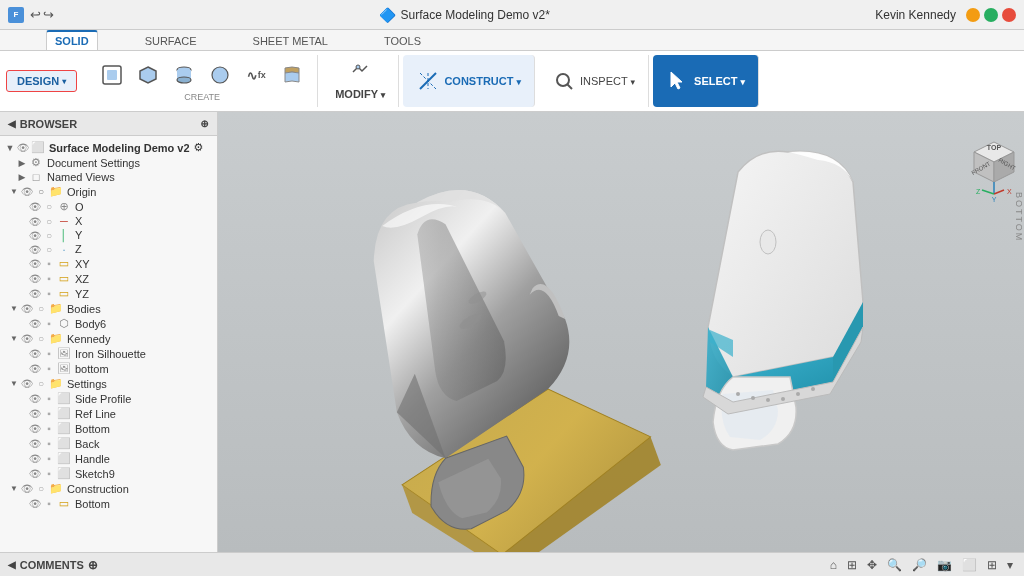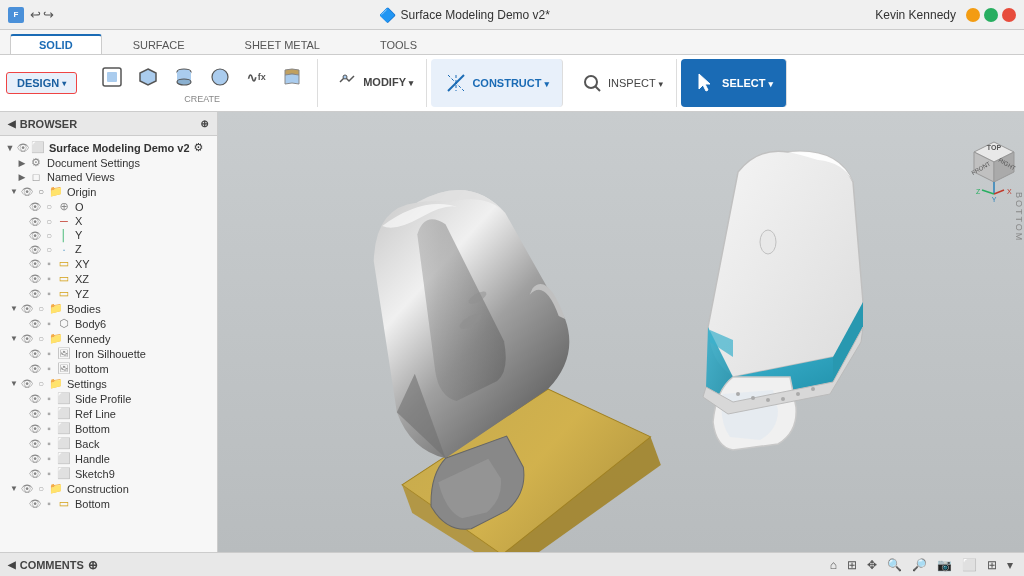--- a/index.html
+++ b/index.html
@@ -35,27 +35,28 @@
       flex-direction: column;
     }
     #ribbon-tabs {
       height: 24px;
       display: flex;
       align-items: flex-end;
       padding-left: 10px;
       gap: 2px;
     }
     .ribbon-tab {
-      padding: 3px 28px;
+      padding: 3px 8px;
       font-size: 11px;
       cursor: pointer;
       border-radius: 3px 3px 0 0;
       border: 1px solid transparent;
       border-bottom: none;
       color: #555;
+      margin-left: 36px;
     }
     .ribbon-tab.active {
       background: white;
       border-color: #ccc;
       border-bottom-color: white;
       font-weight: bold;
       color: #1a6bb5;
       border-top: 2px solid #1a6bb5;
     }
     #ribbon-content {
@@ -285,21 +286,21 @@
                 <path d="M4,4 Q11,2 18,4 L18,9 Q11,7 4,9 Z" fill="#c0a060" stroke="#888" stroke-width="1"></path>
                 <path d="M4,9 Q11,7 18,9 L18,18 Q11,16 4,18 Z" fill="#aaccee" stroke="#888" stroke-width="1"></path>
               </svg>
           </div>
         </div>
       </div>
       <div class="ribbon-group-label">CREATE</div>
     </div>
 
     <div class="ribbon-group">
-      <div class="ribbon-btn" style="flex-direction:row;gap:4px;font-size:11px;font-weight:bold;">
+      <div class="ribbon-btn" style="flex-direction:column;gap:4px;font-size:11px;font-weight:bold;">
         <div class="ribbon-icon">
           <svg width="24" height="24" viewBox="0 0 24 24">
               <path d="M5,12 L10,7 L14,11 L19,6" fill="none" stroke="#555" stroke-width="1.5"></path>
               <circle cx="10" cy="7" r="2" fill="#aaccee" stroke="#555" stroke-width="1"></circle>
             </svg>
         </div>
         <span style="font-size:11px;color:#444;">MODIFY <span style="font-size:9px;">▾</span></span>
       </div>
       <div class="ribbon-group-label"></div>
     </div>

